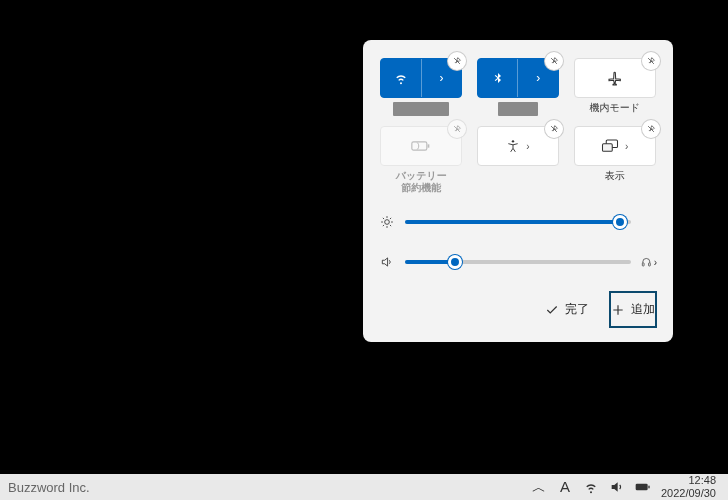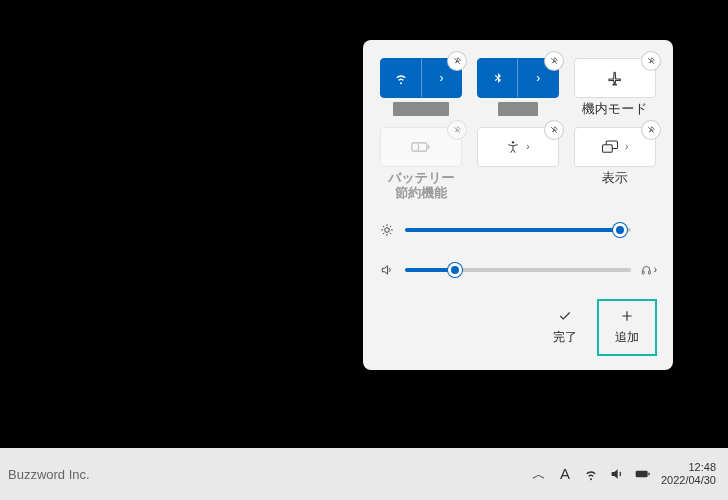--- a/index.html
+++ b/index.html
@@ -6,21 +6,21 @@
   body {
     width: 728px; height: 500px;
     font-family: "Segoe UI", "Yu Gothic UI", sans-serif;
     font-size: 12px;
     background: #000;
     position: relative;
     overflow: hidden;
   }
   .taskbar {
     position: absolute; left: 0; right: 0; bottom: 0;
-    height: 52px;
+    height: 26px;
     background: #e9e9e9;
     display: flex; align-items: center;
     padding: 0 8px;
     color: #333;
   }
   .taskbar .brand { font-size: 13px; color: #666; }
   .taskbar .spacer { flex: 1; }
   .tray { display: flex; align-items: center; gap: 10px; }
   .tray .clock { text-align: right; font-size: 11px; line-height: 1.2; color: #333; padding-right: 4px;}
   .tray svg, .tray .glyph { width: 16px; height: 16px; display: block; }
@@ -57,21 +57,21 @@
   .tile .btn.split { padding: 0; }
   .tile .btn.split .half {
     flex: 1; height: 100%;
     display: flex; align-items: center; justify-content: center;
   }
   .tile .btn.split .half + .half { border-left: 1px solid rgba(255,255,255,.4); }
   .tile .btn.on { background: #0067c0; border-color: #0067c0; color: #fff; }
   .tile .btn.on .half + .half { border-left-color: rgba(255,255,255,.35); }
   .tile .btn.disabled { opacity: .5; }
   .tile .label {
-    font-size: 13px; color: #333; text-align: center;
+    font-size: 10px; color: #333; text-align: center;
     min-height: 14px;
     max-width: 86px;
     line-height: 1.15;
   }
   .tile .label.redacted {
     background: #8a8a8a; color: transparent;
     width: 56px; height: 9px; border-radius: 1px;
   }
   .tile .label.disabled { color: #9a9a9a; font-weight: bold; }
   .pin {
@@ -112,25 +112,24 @@
     display: flex; justify-content: flex-end; align-items: center;
     gap: 8px;
   }
   .footer .fbtn {
     display: flex; align-items: center; gap: 6px;
     padding: 8px 12px;
     font-size: 12px;
     color: #222;
     background: transparent;
     border: none;
-    flex-direction: column;
   }
   .footer .fbtn.highlight {
-    border: 2px solid #14b8a6;
-    padding: 8px 16px;
+    border: 2px solid #0c4a6e;
+    padding: 8px 0;
   }
   .chev-small { font-size: 10px; }
 </style>
 </head>
 <body>
 
 <div class="panel">
   <div class="grid">
 
     <div class="tile">
@@ -316,16 +315,16 @@
         </svg>
     </span>
     <span>
       <svg width="18" height="12" viewBox="0 0 24 14">
           <rect x="1" y="2" width="18" height="10" rx="2" fill="#333"></rect>
           <rect x="20" y="5" width="2" height="4" fill="#333"></rect>
         </svg>
     </span>
     <div class="clock">
       <div>12:48</div>
-      <div>2022/04/30</div>
+      <div>2022/09/30</div>
     </div>
   </div>
 </div>
 
 </body></html>

